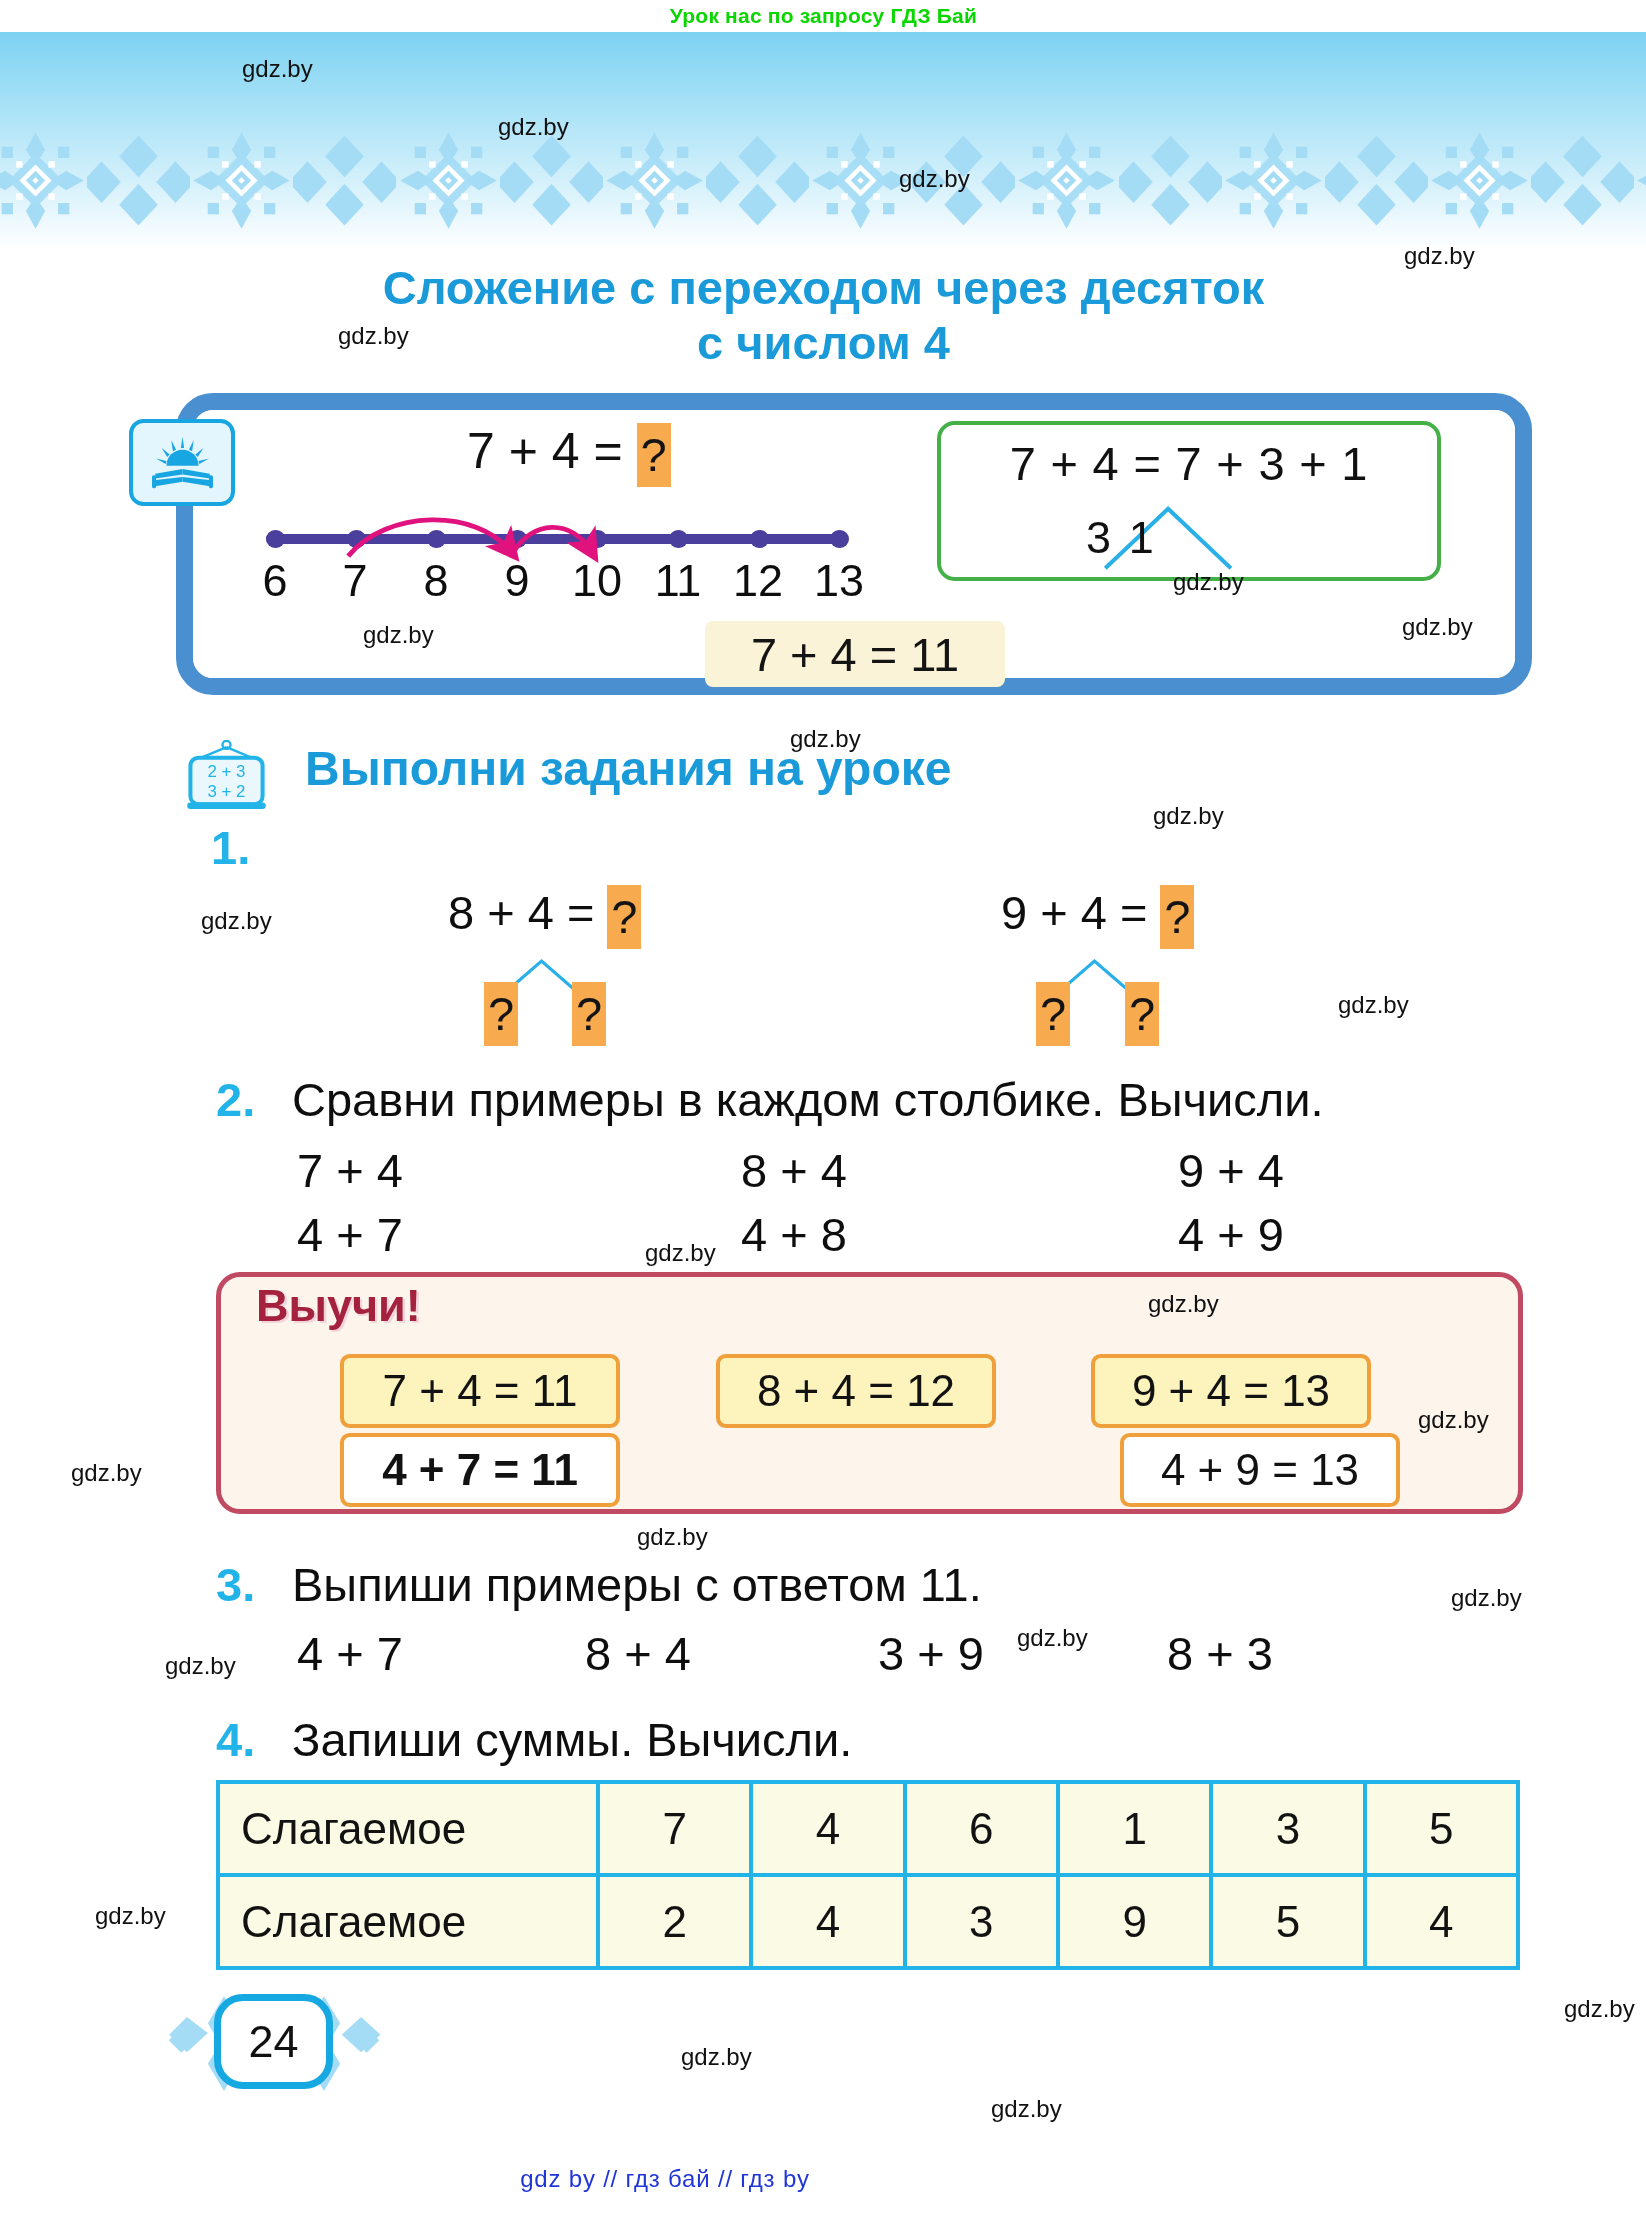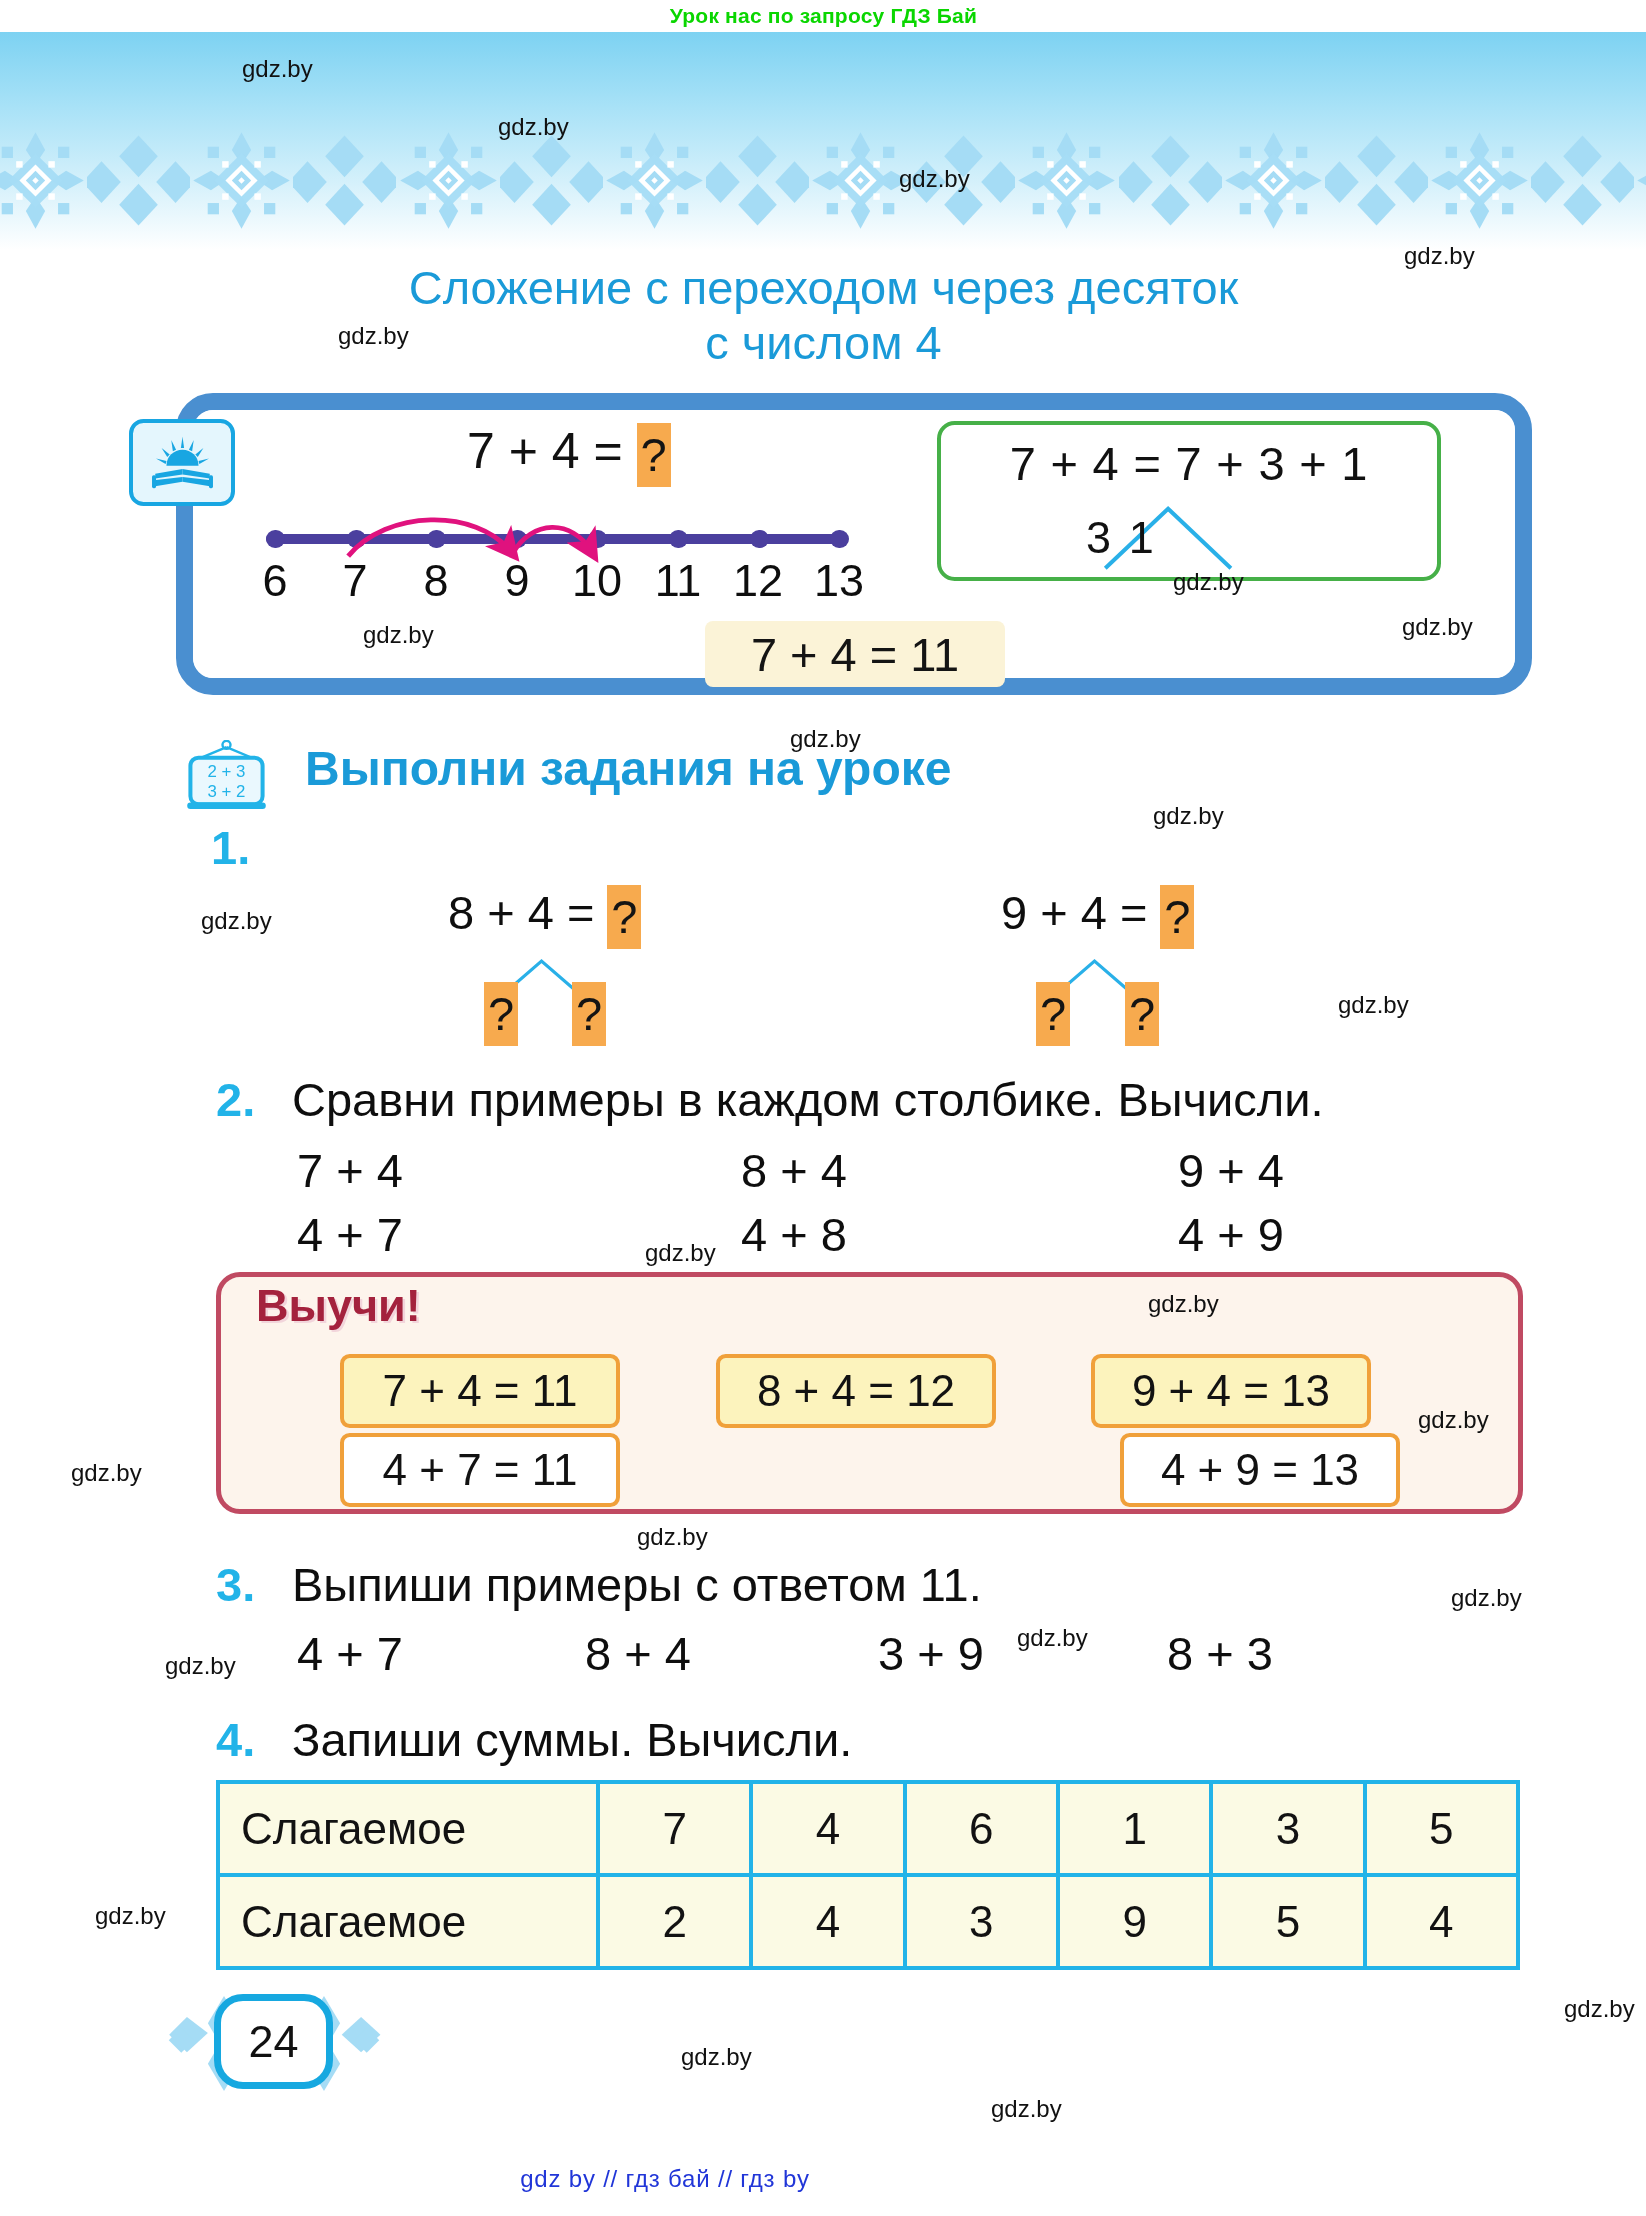--- a/index.html
+++ b/index.html
@@ -81,21 +81,21 @@
   }
 
   
   .main-title {
     position: absolute;
     top: 260px; left: 0;
     width: 1647px;
     text-align: center;
     color: #1a9ad8;
     font-size: 47px;
-    font-weight: normal;
+    font-weight: bold;
     line-height: 1.18;
   }
 
   
   .demo-frame {
     position: absolute;
     top: 393px; left: 176px;
     width: 1356px; height: 302px;
     border: 17.7px solid #4a8fd0;
     border-radius: 37px;
@@ -674,21 +674,21 @@
   <div class="ex" style="top:1207px; left:741px;">4 + 8</div>
   <div class="ex" style="top:1207px; left:1178px;">4 + 9</div>
 
   <div class="learn-panel"></div>
   <div class="learn-title">Выучи!</div>
 
   <div class="fact-cell fact-top" style="top:1354px; left:340px;">7 + 4 = 11</div>
   <div class="fact-cell fact-top" style="top:1354px; left:716px;">8 + 4 = 12</div>
   <div class="fact-cell fact-top" style="top:1354px; left:1091px;">9 + 4 = 13</div>
 
-  <div class="fact-cell fact-bot" style="top:1433px; left:340px;">4 + 7 = 11</div>
+  <div class="fact-cell fact-bot" style="top:1433px; left:340px;font-weight:bold;">4 + 7 = 11</div>
   <div class="fact-cell fact-bot" style="top:1433px; left:1120px;">4 + 9 = 13</div>
 
   <div class="task-num" style="top:1557px; left:216px;">3.</div>
   <div class="task-text" style="top:1557px; left:292px;">Выпиши примеры с ответом 11.</div>
 
   <div class="ex" style="top:1626px; left:297px;">4 + 7</div>
   <div class="ex" style="top:1626px; left:585px;">8 + 4</div>
   <div class="ex" style="top:1626px; left:878px;">3 + 9</div>
   <div class="ex" style="top:1626px; left:1167px;">8 + 3</div>
 

